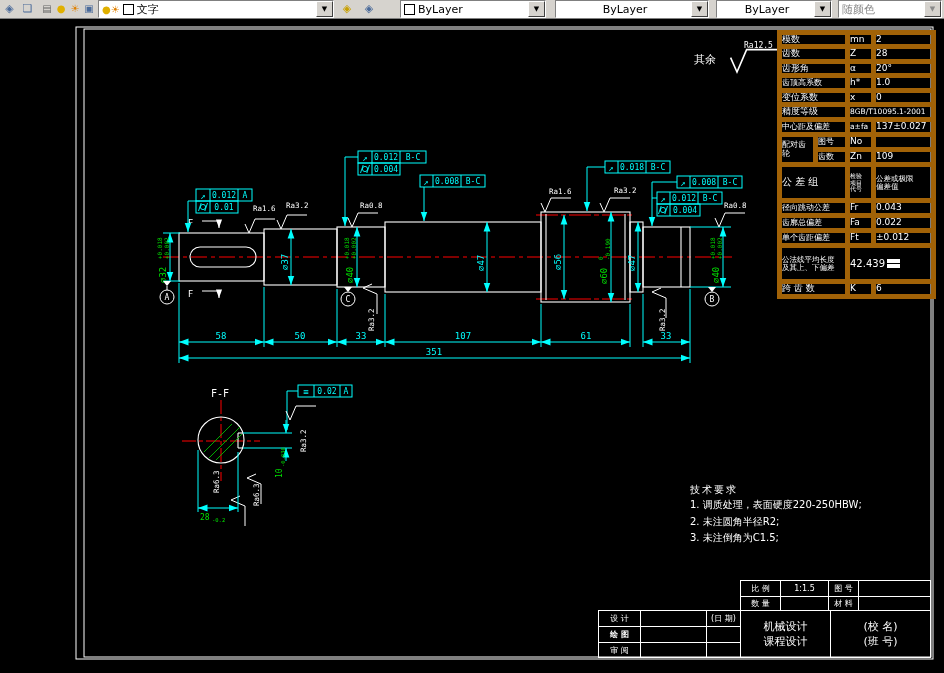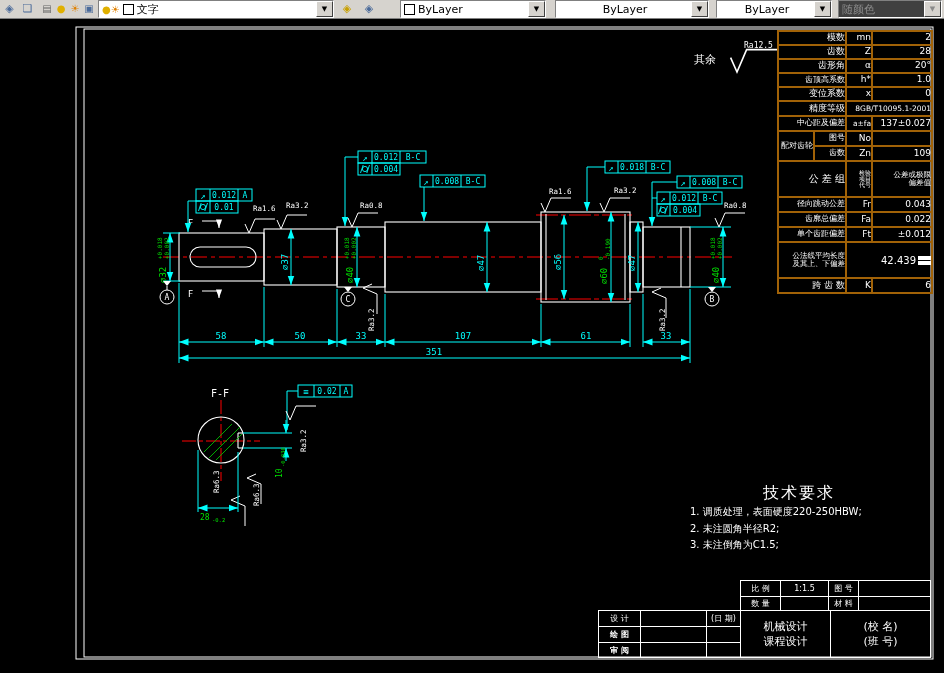--- a/index.html
+++ b/index.html
@@ -12,43 +12,43 @@
         justify-content:center;font-size:11px;color:#333;}
   .combo{position:absolute;top:0;height:16px;background:#fff;
          border-top:1px solid #808080;border-left:1px solid #808080;
          border-bottom:1px solid #fff;border-right:1px solid #fff;
          display:flex;align-items:center;font-size:11px;color:#000;}
   .combo .val{flex:1;padding-left:3px;white-space:nowrap;overflow:hidden;}
   .combo .arr{width:15px;height:14px;background:#d6d3ce;
               border:1px solid;border-color:#fff #404040 #404040 #fff;
               display:flex;align-items:center;justify-content:center;
               font-size:7px;color:#000;}
-  .combo.disabled{background:#404040;}
+  .combo.disabled{background:#ffffff;}
   .combo.disabled .val{color:#8a8a8a;}
   .mini{font-size:10px;}
   .swatch{width:9px;height:9px;border:1px solid #000;background:#fff;margin-left:3px;}
   
   #canvas{position:absolute;left:0;top:18px;width:944px;height:655px;background:#000;}
   svg{position:absolute;left:0;top:0;}
   svg text{font-family:"DejaVu Sans Mono","DejaVu Sans",monospace;}
   .cn{font-family:"DejaVu Sans",sans-serif;}
   
   #gear-table{position:absolute;left:777px;top:30px;z-index:5;}
   #gear-table table{border-collapse:collapse;table-layout:fixed;width:154px;}
-  #gear-table td{border:2px solid #a16207;color:#fff;text-align:right;
+  #gear-table td{border:5px solid #a16207;color:#fff;text-align:left;
      padding:0;font-size:9px;line-height:1.05;overflow:hidden;}
   .fs6{font-size:6px !important;}
   .fs7{font-size:7.5px !important;}
   .fs8{font-size:8px !important;}
   .fs10{font-size:10px !important;}
   .tolblock i{display:block;width:13px;height:4px;background:#fff;margin:1px 0;}
   .tolblock{display:inline-block;vertical-align:middle;margin-left:2px;}
   
   #techreq{position:absolute;left:690px;top:483px;width:218px;color:#fff;z-index:5;}
-  #techreq .trt{text-align:center;font-size:16px;letter-spacing:2px;}
+  #techreq .trt{font-size:10px;letter-spacing:2px;}
   #techreq .tri{font-size:10px;line-height:16.5px;white-space:nowrap;}
   
   #titleblock{position:absolute;left:598px;top:580px;width:333px;height:78px;
               z-index:5;color:#fff;}
   .tbc{position:absolute;box-sizing:border-box;border:1px solid #fff;
        display:flex;align-items:center;justify-content:center;
        font-size:8px;white-space:nowrap;overflow:hidden;}
 </style>
 </head>
 <body>
@@ -473,21 +473,21 @@
   <div class="tbc" style="left:142px;top:16px;width:41px;height:15px;">数 量</div>
   <div class="tbc" style="left:182px;top:16px;width:49px;height:15px;"></div>
   <div class="tbc" style="left:230px;top:16px;width:31px;height:15px;">材 料</div>
   <div class="tbc" style="left:260px;top:16px;width:73px;height:15px;"></div>
   <div class="tbc" style="left:0;top:30px;width:43px;height:17px;">设 计</div>
   <div class="tbc" style="left:42px;top:30px;width:67px;height:17px;"></div>
   <div class="tbc" style="left:108px;top:30px;width:35px;height:17px;">(日 期)</div>
   <div class="tbc" style="left:0;top:46px;width:43px;height:17px;font-weight:bold;">绘 图</div>
   <div class="tbc" style="left:42px;top:46px;width:67px;height:17px;"></div>
   <div class="tbc" style="left:108px;top:46px;width:35px;height:17px;"></div>
-  <div class="tbc" style="left:0;top:62px;width:43px;height:16px;font-weight:bold;">审 阅</div>
+  <div class="tbc" style="left:0;top:62px;width:43px;height:16px;">审 阅</div>
   <div class="tbc" style="left:42px;top:62px;width:67px;height:16px;"></div>
   <div class="tbc" style="left:108px;top:62px;width:35px;height:16px;"></div>
   <div class="tbc" style="left:142px;top:30px;width:91px;height:48px;font-size:11px;flex-direction:column;">
     <span>机械设计</span>
       <span>课程设计</span>
     </div>
   <div class="tbc" style="left:232px;top:30px;width:101px;height:48px;font-size:11px;flex-direction:column;">
     <span>(校 名)</span>
       <span>(班 号)</span>
     </div>

